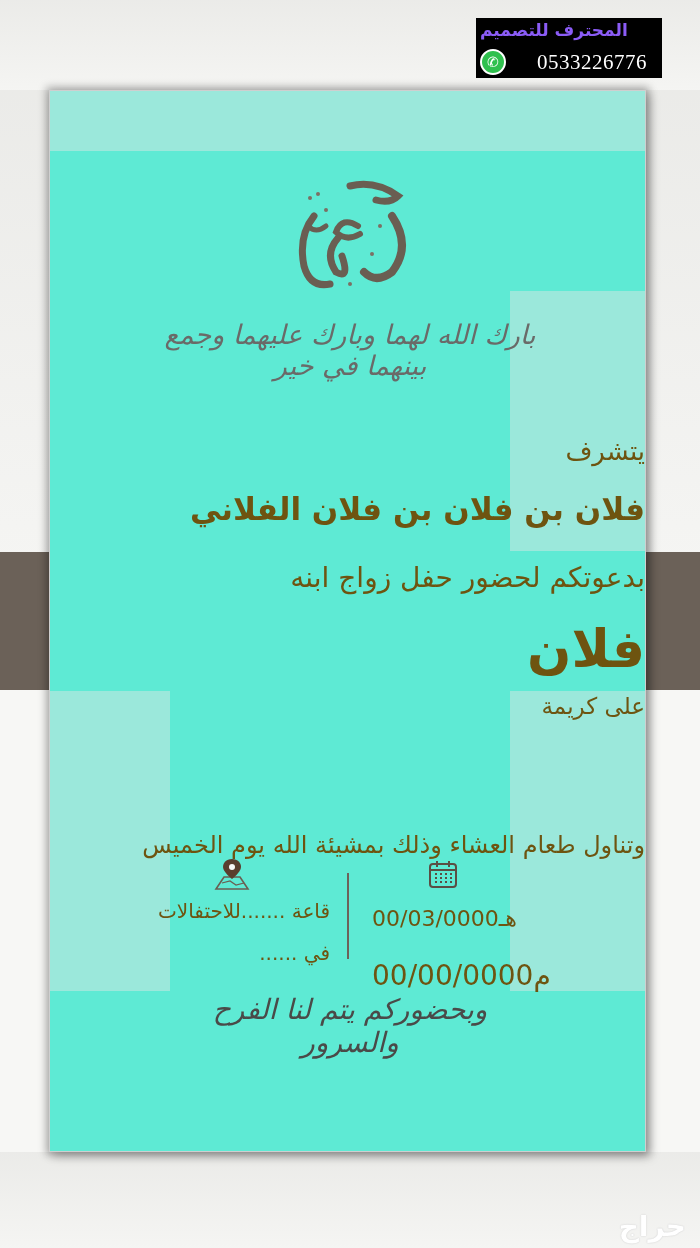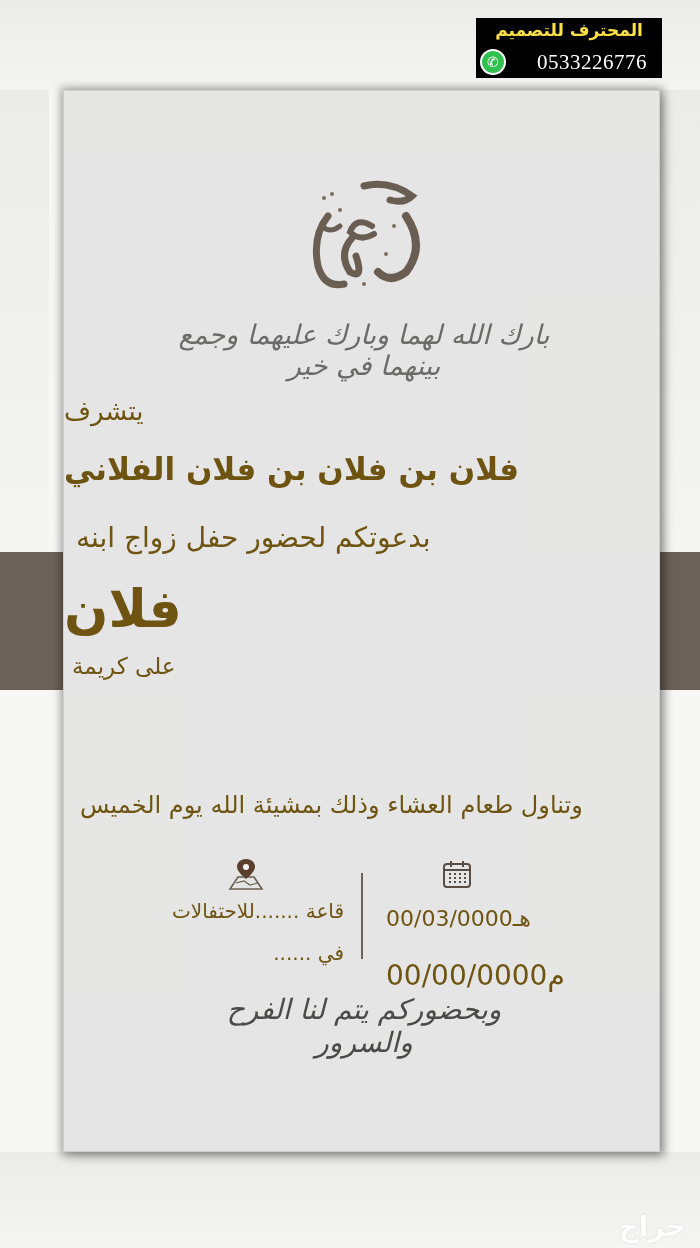--- a/index.html
+++ b/index.html
@@ -14,22 +14,22 @@
       position: absolute;
       background: linear-gradient(180deg, rgba(225,225,222,0.55), rgba(240,240,238,0.35));
     }
     .brown-band {
       position: absolute;
       left: 0; top: 552px; width: 700px; height: 138px;
       background: #6b6158;
     }
     .card {
       position: absolute;
-      left: 63px; top: 90px; width: 597px; height: 1062px;
-      background: #e5e5e5;
+      left: 49px; top: 90px; width: 597px; height: 1062px;
+      background: #5eead4;
       border: 1px solid #cfcfcf;
       box-shadow: 0 0 8px 3px rgba(0,0,0,0.28), 4px 4px 10px rgba(0,0,0,0.25);
       overflow: hidden;
     }
     .card-texture {
       position: absolute;
       background: rgba(230,230,228,0.45);
     }
     .card-content {
       position: absolute; left: 0; top: 0; width: 100%; height: 100%;
@@ -41,21 +41,21 @@
     
     .badge {
       position: absolute;
       right: 38px; top: 18px;
       width: 186px; height: 60px;
       background: #000;
       direction: rtl;
     }
     .badge-title {
       position: absolute; right: 4px; top: 2px; width: 178px;
-      color: #fde047; font-weight: bold; font-size: 17px; text-align: center;
+      color: #8b5cf6; font-weight: bold; font-size: 17px; text-align: left;
       font-family: "DejaVu Sans", sans-serif;
     }
     .badge-row {
       position: absolute; left: 4px; top: 30px; height: 28px; width: 178px;
       direction: ltr; display: flex; align-items: center; gap: 4px;
     }
     .wa-icon {
       width: 26px; height: 26px; border-radius: 50%;
       background: #2fc04e; border: 2px solid #fff;
       display: flex; align-items: center; justify-content: center;
@@ -69,21 +69,21 @@
 
     
     .calli-title {
       position: absolute; left: 230px; top: 85px; width: 140px; height: 120px;
     }
     .blessing {
       position: absolute; left: 100px; top: 228px; width: 400px;
       font-family: "DejaVu Serif", serif;
       font-size: 27px; color: #6a6a68; font-style: italic; letter-spacing: -1px;
     }
-    .line { position: absolute; left: 0; width: 100%; text-align: left; }
+    .line { position: absolute; left: 0; width: 100%; text-align: right; margin-top: 40px; }
     .t-yatasharraf { top: 305px; font-size: 26px; }
     .t-host { top: 360px; font-size: 31px; font-weight: bold; }
     .t-invite { top: 430px; font-size: 28px; padding-left: 12px; }
     .t-groom { top: 488px; font-size: 52px; font-weight: bold; }
     .t-ala { top: 562px; font-size: 23px; padding-left: 8px; }
     .t-bride { top: 628px; font-size: 30px; font-weight: bold; }
     .t-dinner { top: 700px; font-size: 24px; padding-left: 16px; }
 
     .divider {
       position: absolute; left: 297px; top: 782px;

